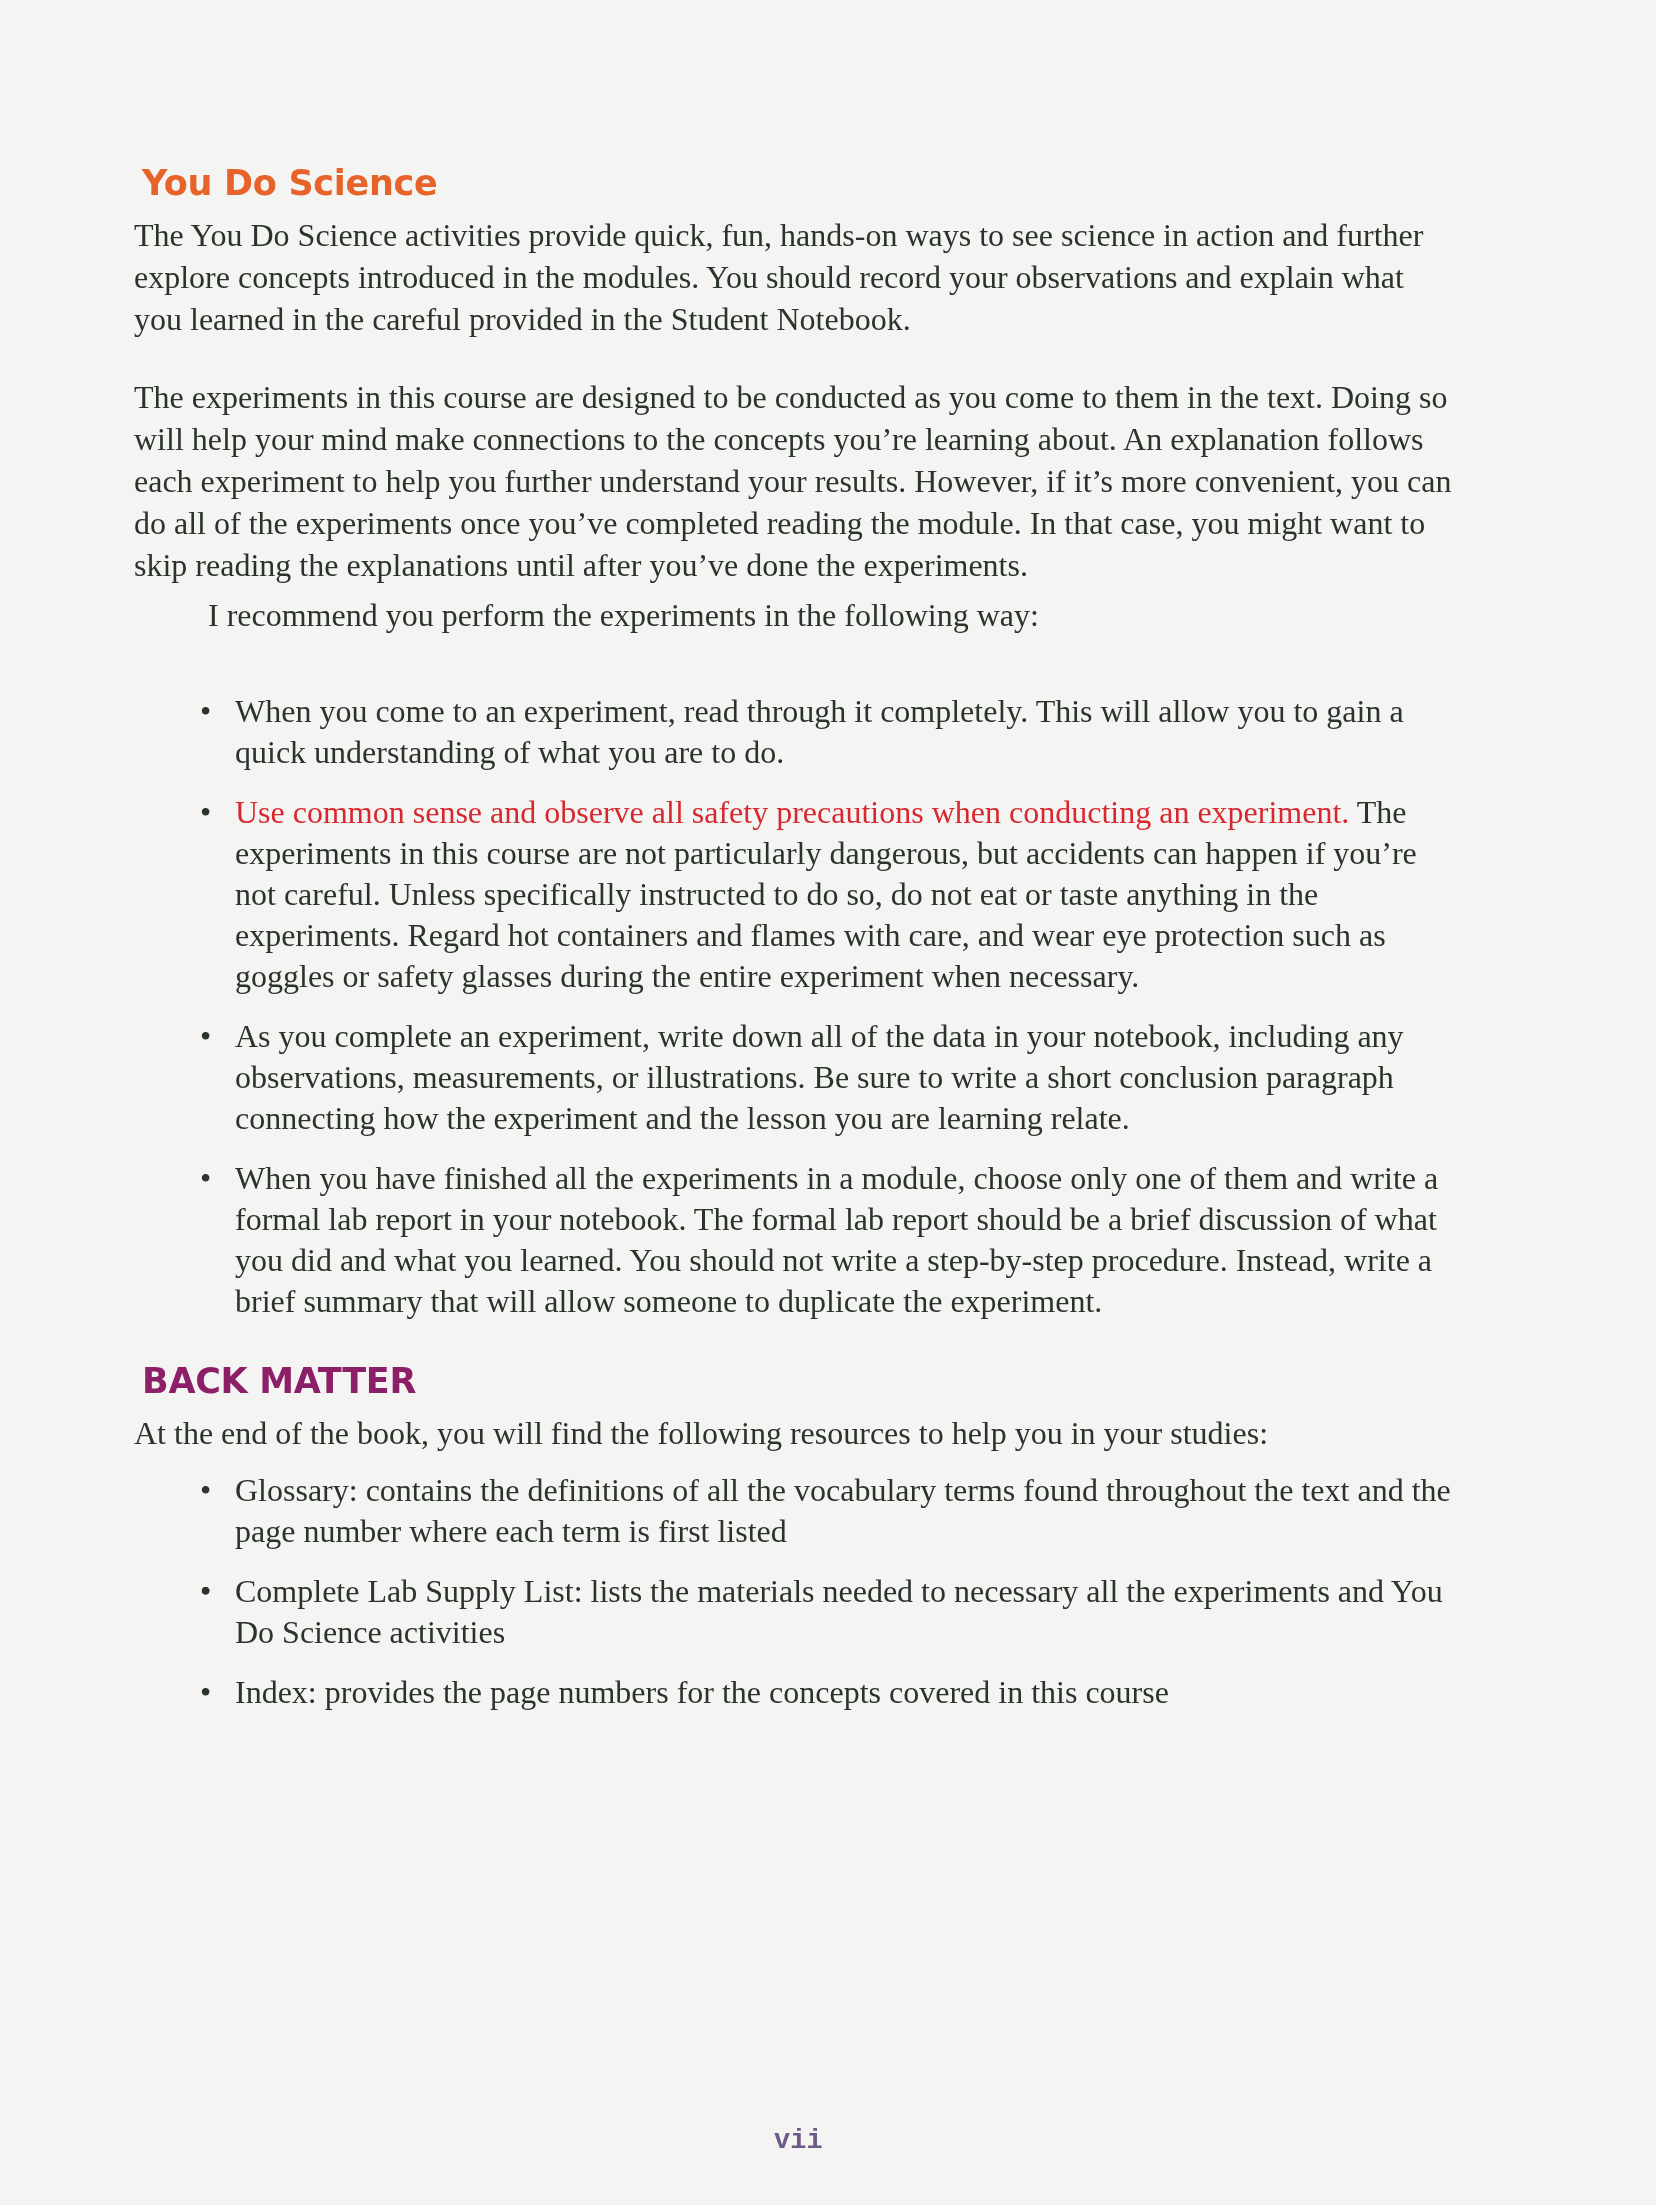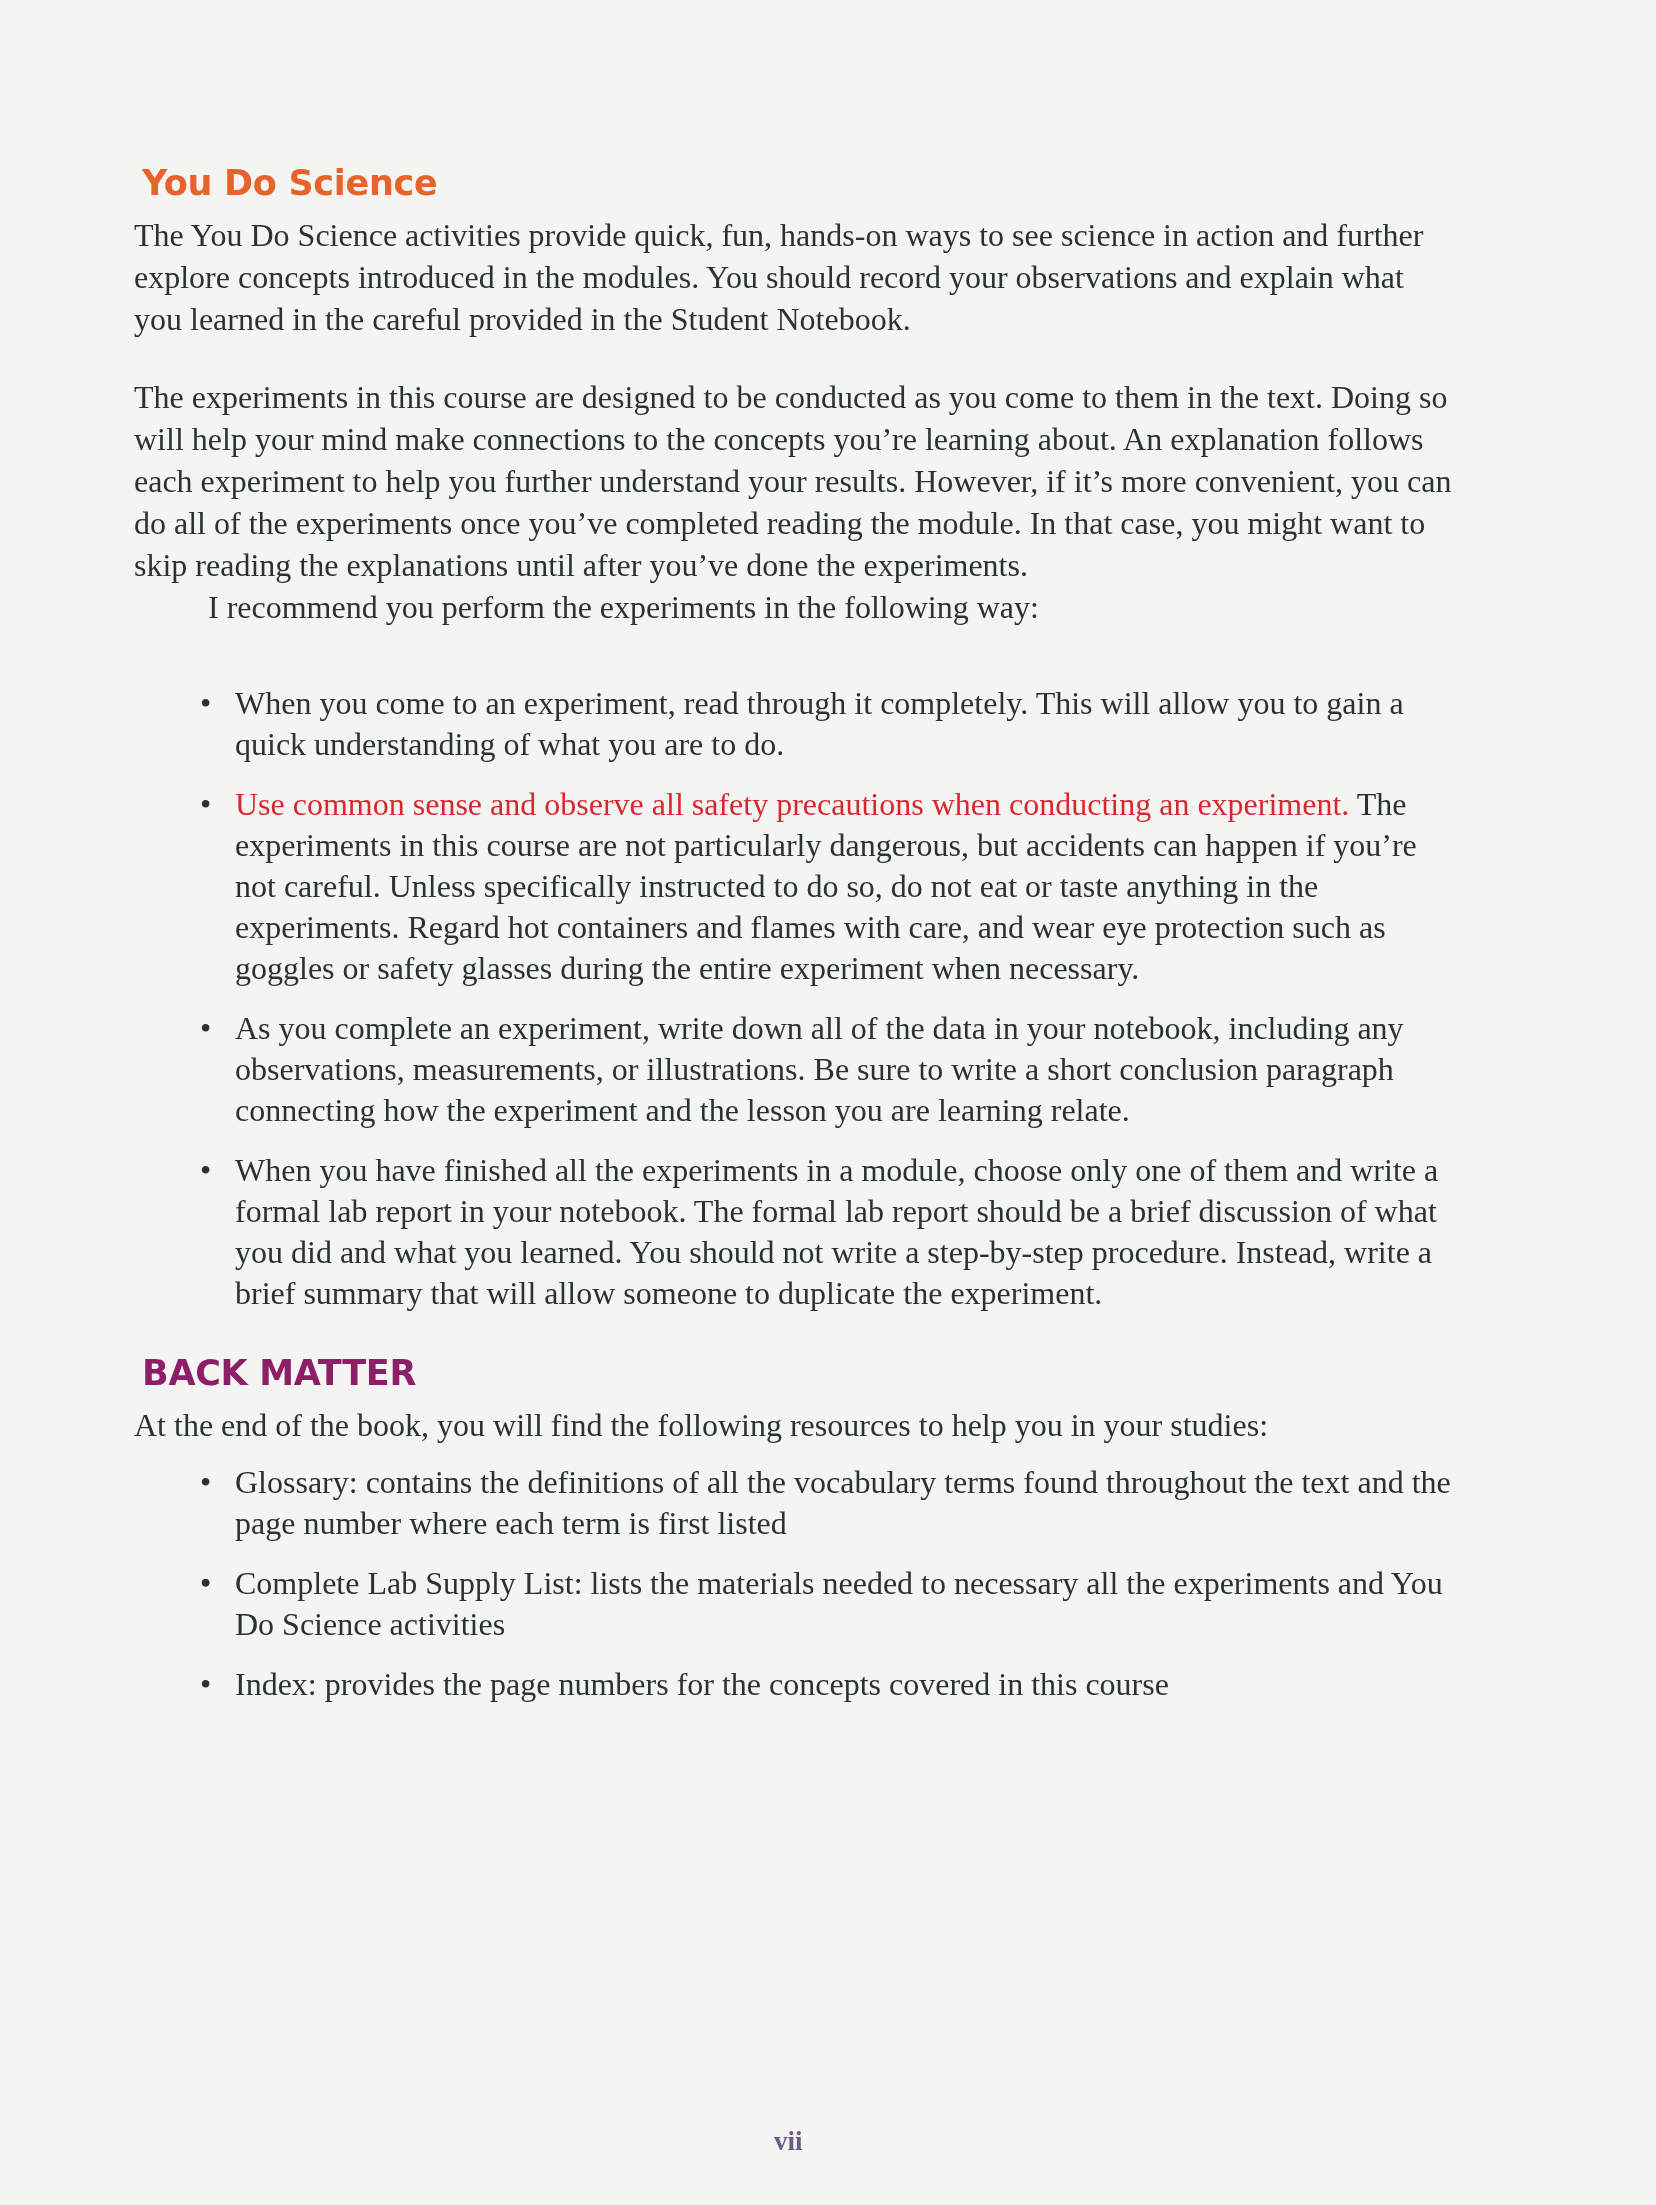--- a/index.html
+++ b/index.html
@@ -4,29 +4,29 @@
 <style>
   html, body { margin:0; padding:0; }
   body { width:1657px; height:2205px; background:#f4f4f3; position:relative; overflow:hidden;
          font-family:"Liberation Serif","DejaVu Serif",serif; color:#2a332c; }
   .page { position:absolute; left:134px; top:152px; width:1324px; }
   h2 { font-family:"DejaVu Sans","Liberation Sans",sans-serif; font-weight:bold; font-size:35px;
        margin:8px; line-height:46px; letter-spacing:-0.3px; }
   h2.orange { color:#e8632a; }
   h2.purple { color:#8c1f67; }
   p { margin:0; font-size:32px; line-height:42px; }
-  .indent { text-indent:74px; }
+  .indent { text-indent:74px;margin-top:8px; }
   .sec { margin-bottom:36px; }
   ul { list-style:none; margin:0; padding:0; }
   li { position:relative; padding-left:101px; font-size:32px; line-height:41px; margin-bottom:19px; }
   li .bullet { position:absolute; left:66px; top:0; }
   .red { color:#d8282f; }
   .exp-list { margin-top:55px; margin-bottom:27px; }
   .bm-list { margin-top:16px; }
-  .pagenum { position:absolute; left:774px; top:2126px; font-family:Liberation Serif, serif;
+  .pagenum { position:absolute; left:774px; top:2126px; font-family:Liberation Mono, monospace;
              font-weight:bold; font-size:27px; color:#6e5a86; }
 </style>
 </head>
 <body>
 
 <div class="page">
 
   <div class="sec">
     <h2 class="orange">You Do Science</h2>
     <p>The You Do Science activities provide quick, fun, hands-on ways to see science in action and further explore concepts introduced in the modules. You should record your observations and explain what you learned in the careful provided in the Student Notebook.</p>

